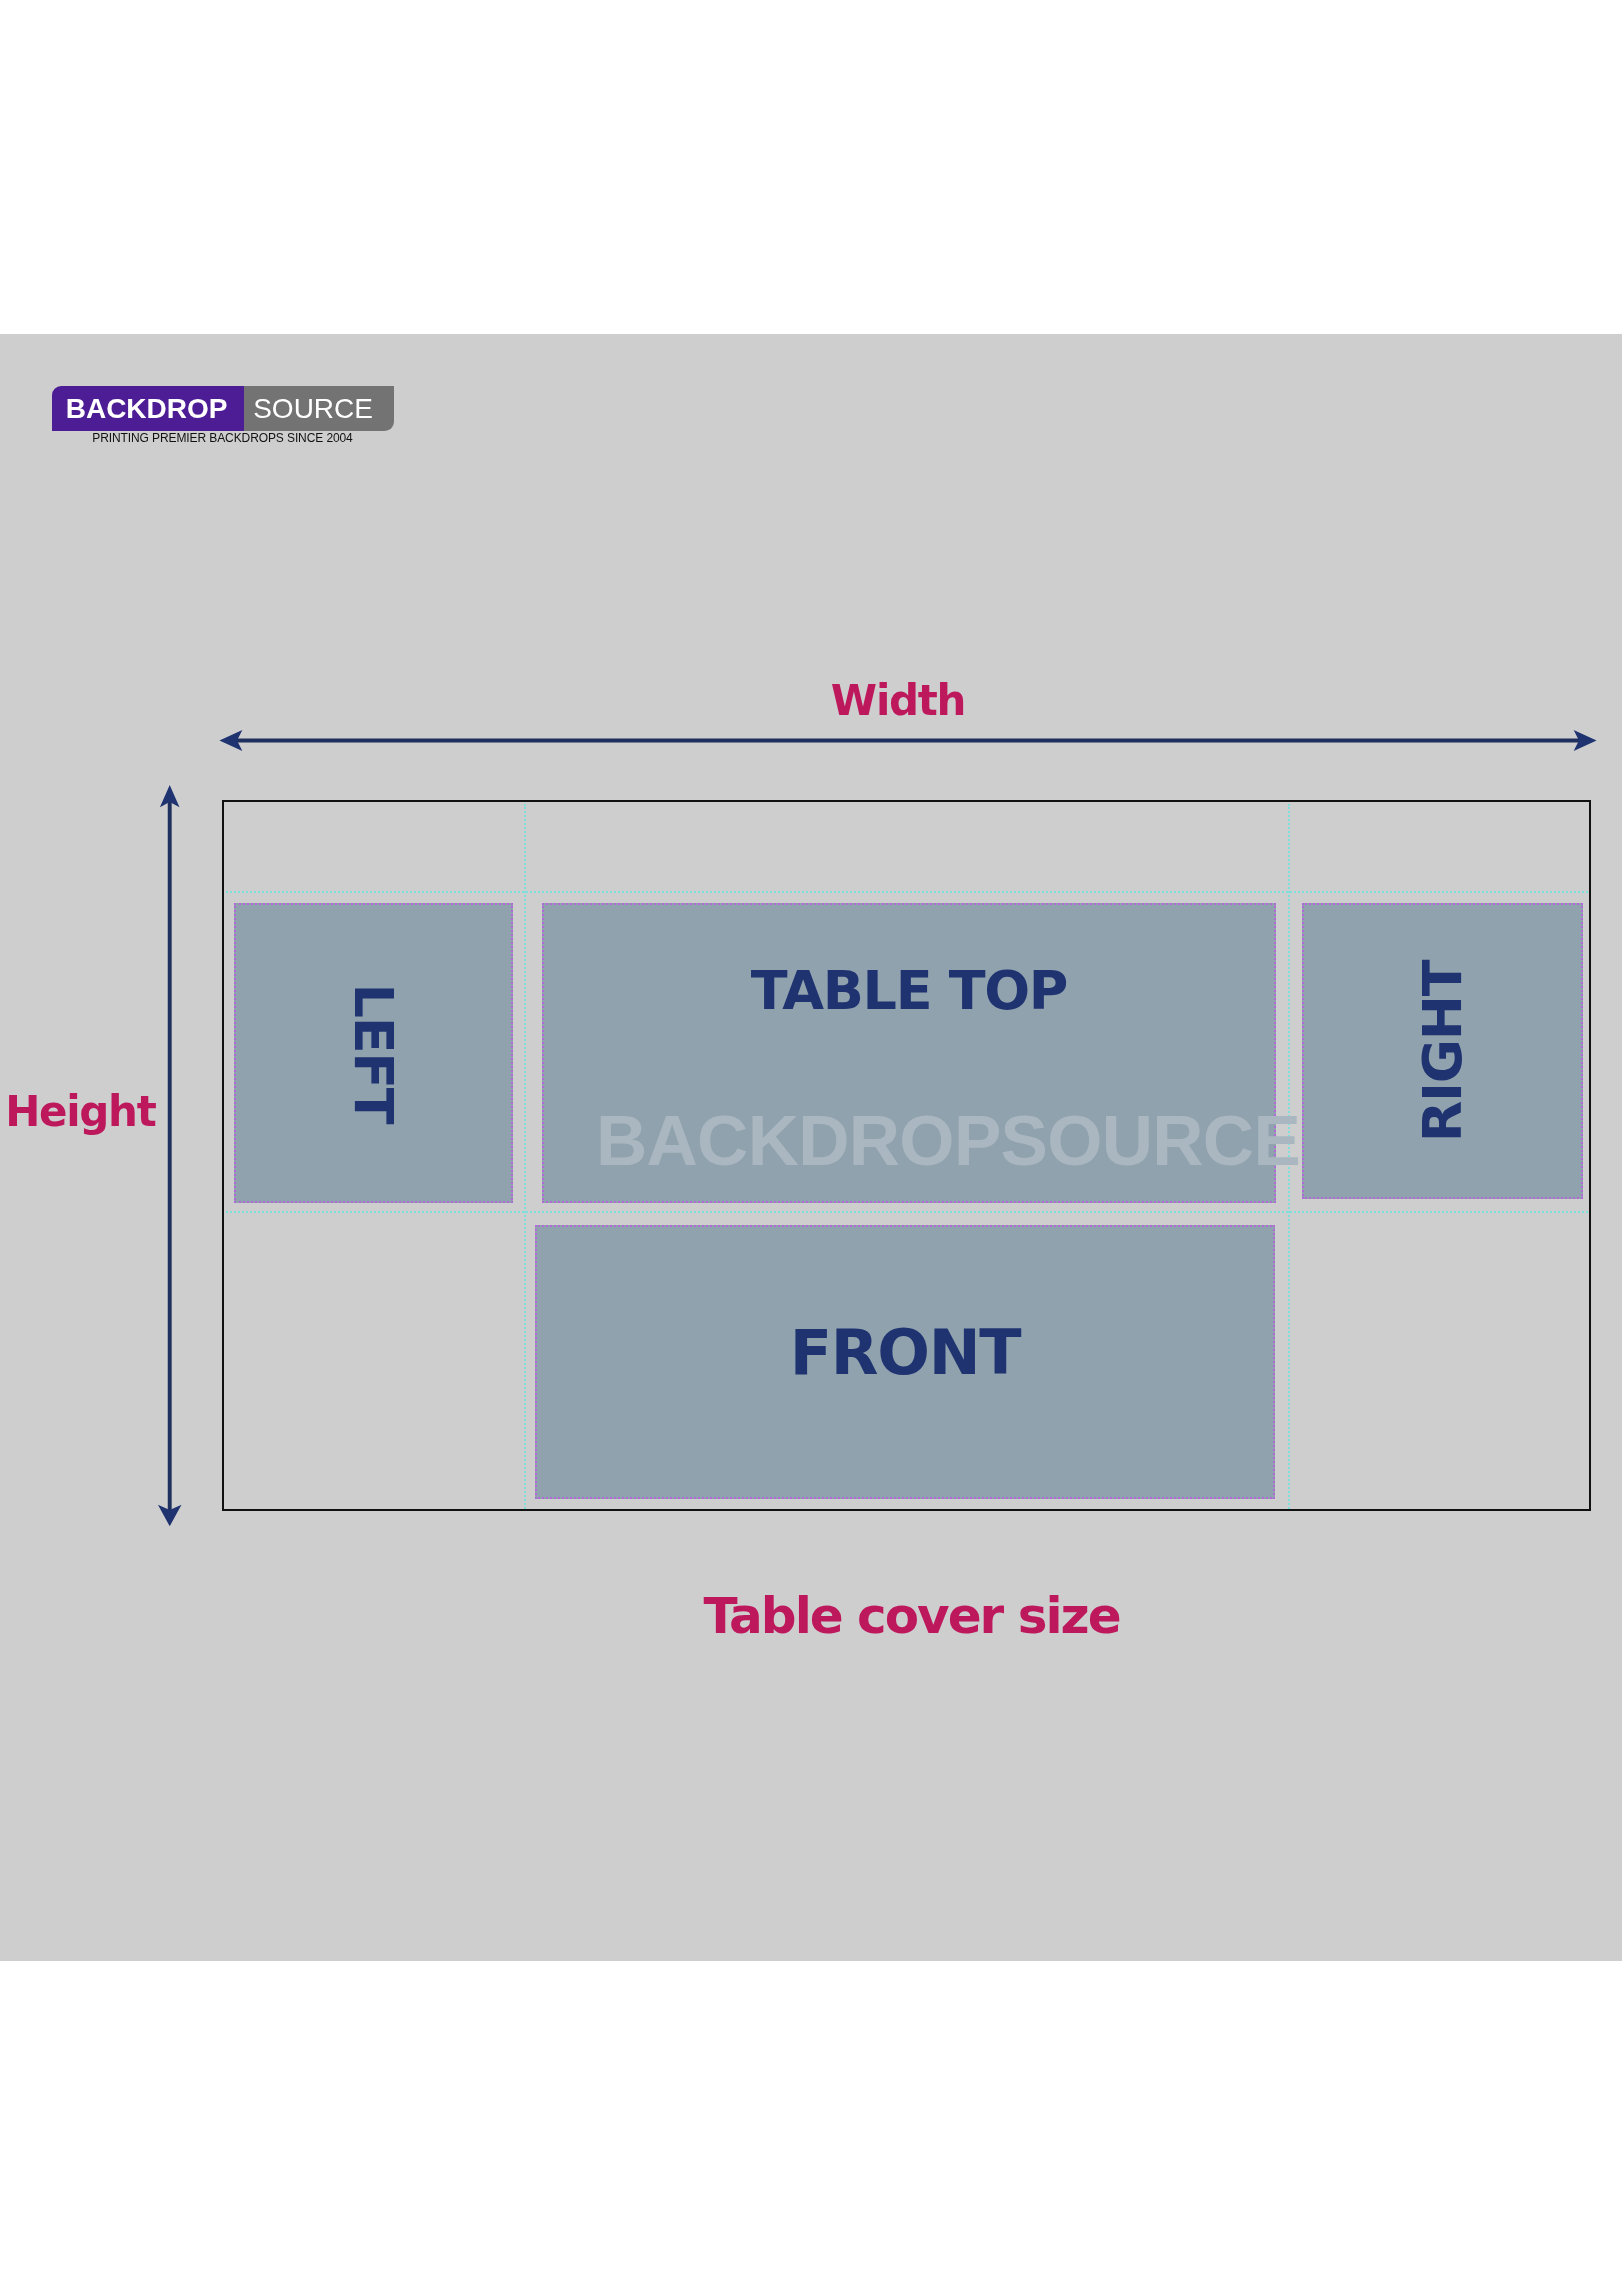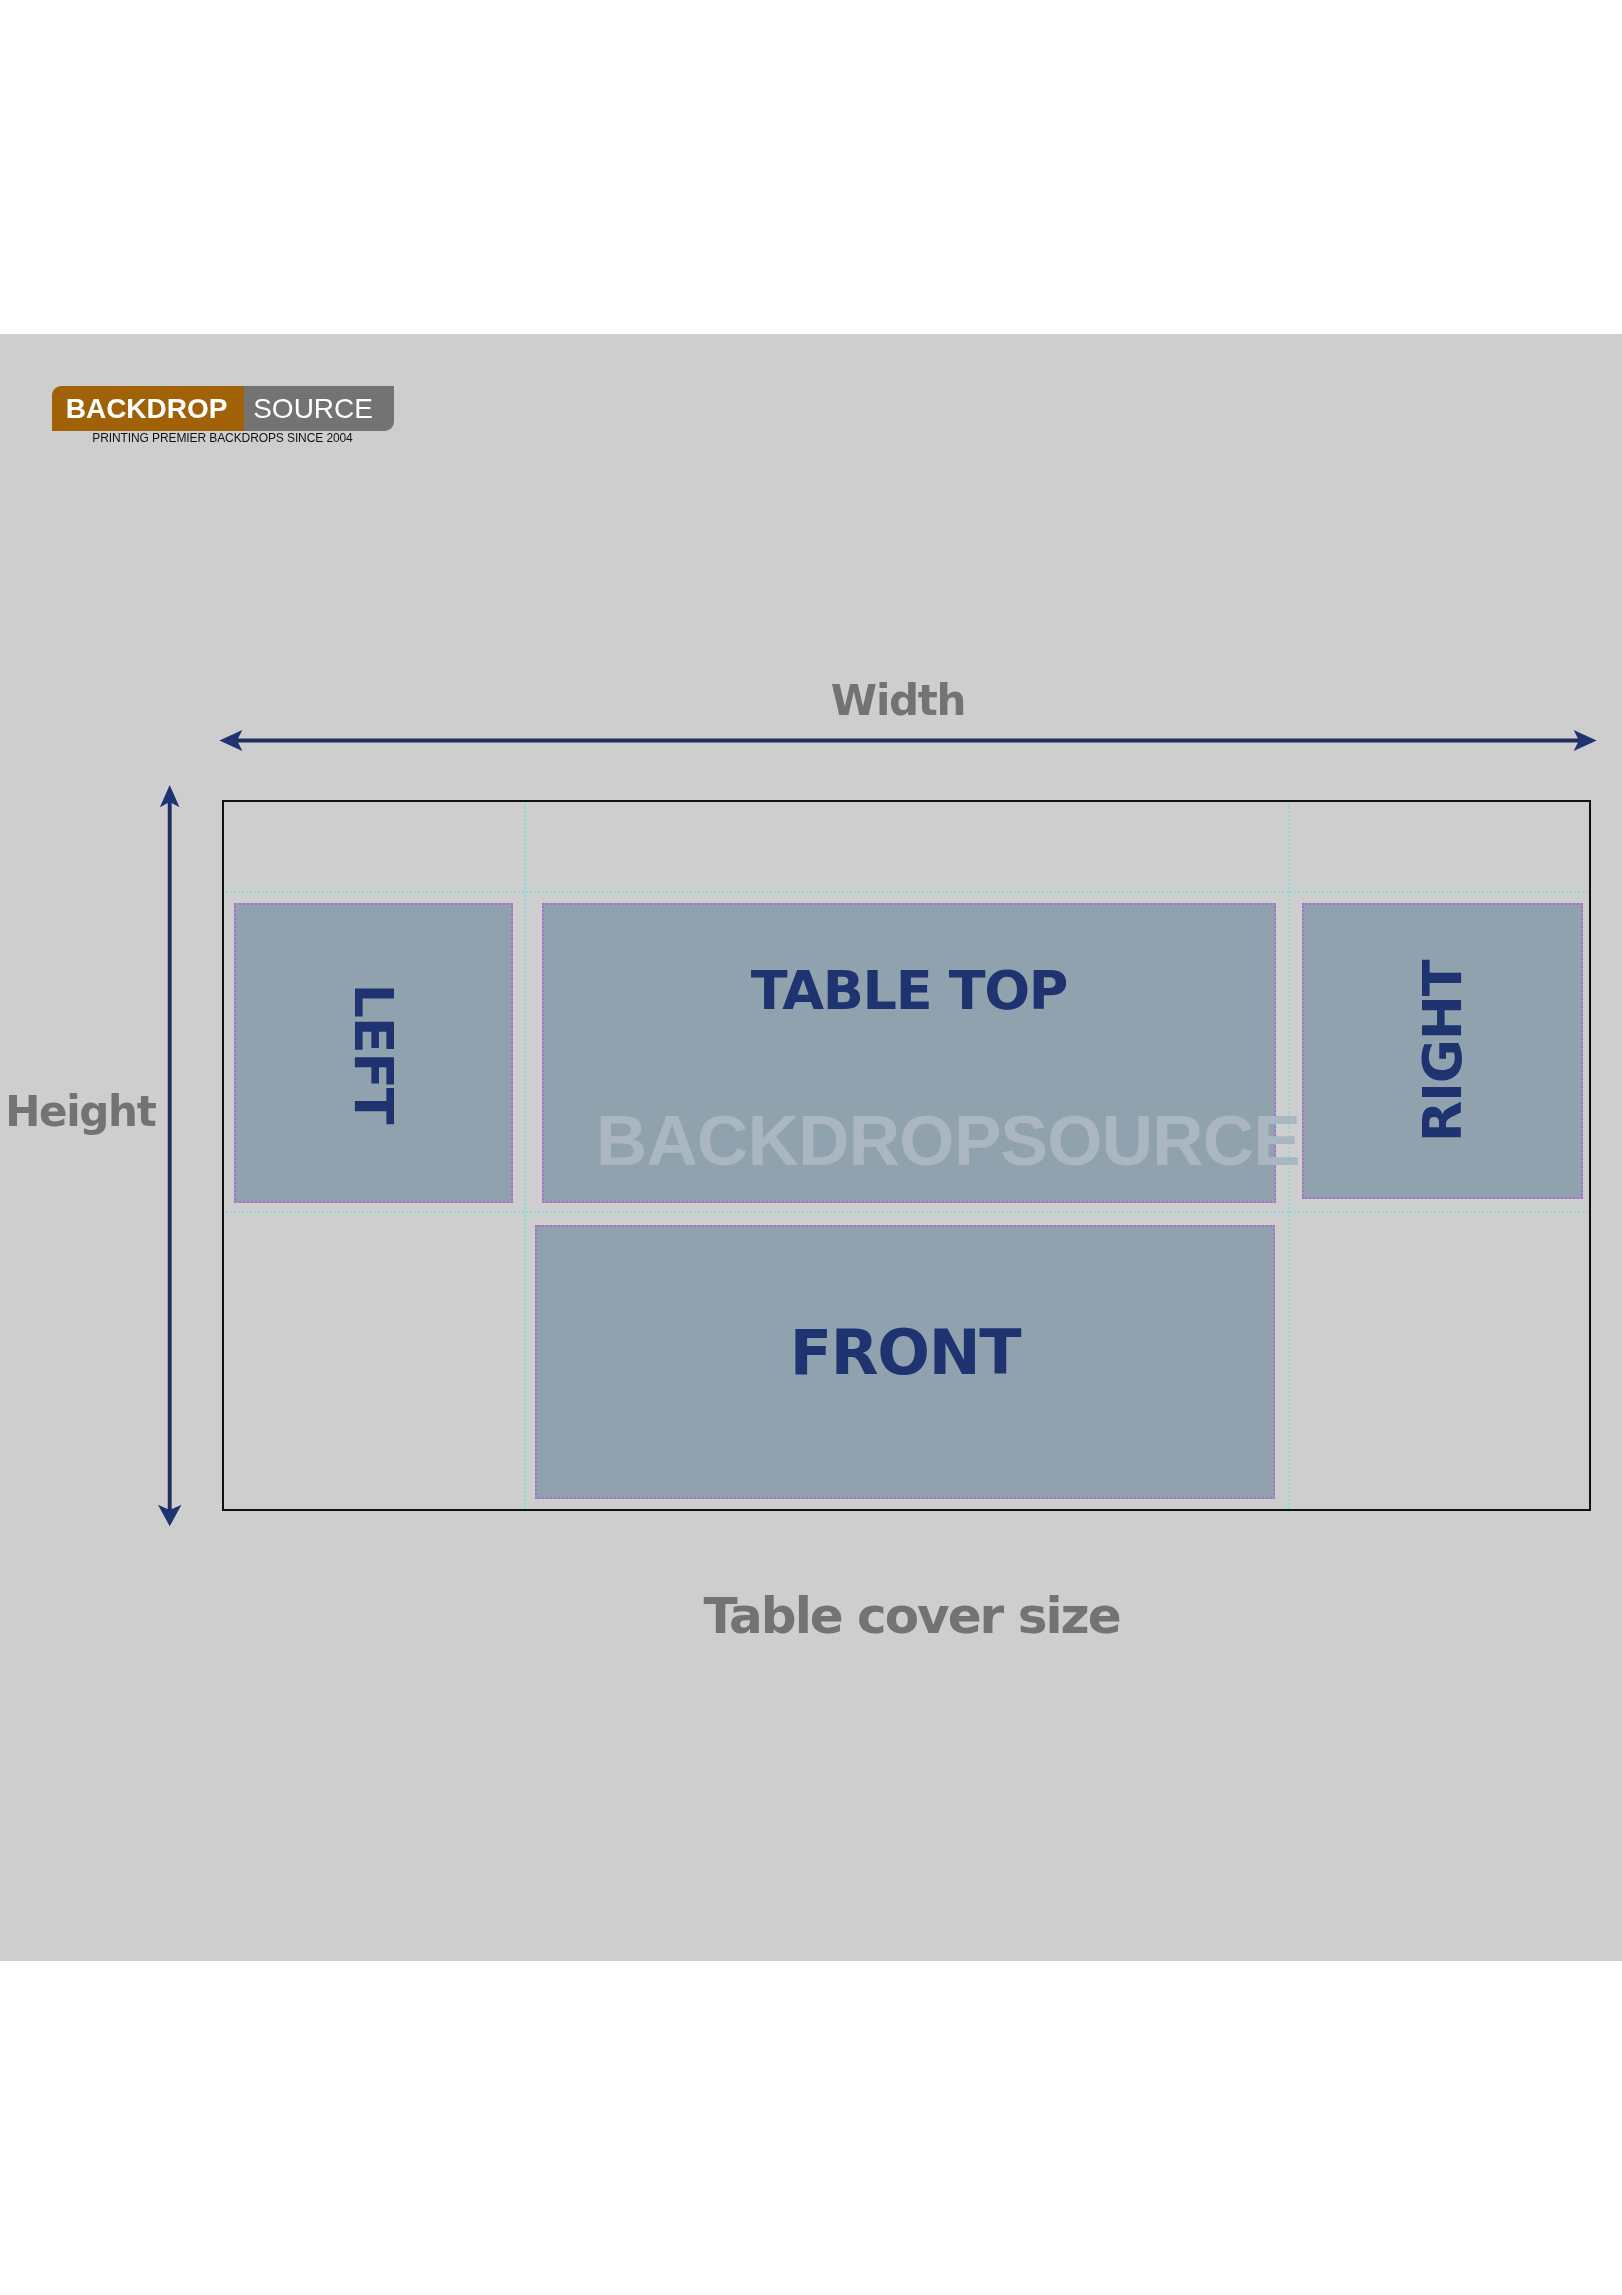--- a/index.html
+++ b/index.html
@@ -3,32 +3,32 @@
   <meta charset="utf-8">
   <style>
     html, body { margin:0; padding:0; }
     body { width:1623px; height:2295px; background:#ffffff; position:relative; overflow:hidden;
            font-family:"DejaVu Sans", sans-serif; }
     .band { position:absolute; left:0; top:334px; width:1623px; height:1627px; background:#cecece; }
 
     
     .logo-box { position:absolute; left:52px; top:386px; width:342px; height:45px;
                 border-radius:9.2px 0 9.2px 0; overflow:hidden; display:flex; }
-    .logo-left { width:192px; height:100%; background:#a16207; color:#fff;
+    .logo-left { width:192px; height:100%; background:#4c1d95; color:#fff;
                  font-family:"Liberation Sans", sans-serif; font-weight:bold; font-size:28px;
                  line-height:45px; padding-left:13.7px; box-sizing:border-box; letter-spacing:0px; }
     .logo-right { flex:1; height:100%; background:#737373; color:#fff;
                   font-family:"Liberation Sans", sans-serif; font-weight:normal; font-size:28px;
                   line-height:45px; padding-left:9.2px; box-sizing:border-box; }
     .logo-tag { position:absolute; left:65px; top:431px; width:315px; text-align:center;
                 font-family:"Liberation Sans", sans-serif; font-size:12px; color:#111;
                 white-space:nowrap; letter-spacing:-0.1px; }
 
     
-    .navy { color:#737373; }
+    .navy { color:#be185d; }
     .label-width { position:absolute; left:767px; top:675px; width:262px; text-align:center;
                    font-family:"DejaVu Sans", sans-serif; font-weight:bold; font-size:42px; line-height:52px; letter-spacing:-1.3px; }
     .label-height { position:absolute; left:5.2px; top:1086px; width:157px; text-align:left;
                     font-family:"DejaVu Sans", sans-serif; font-weight:bold; font-size:42px; line-height:52px; letter-spacing:-1.3px; }
     .label-caption { position:absolute; left:681px; top:1580px; width:461px; text-align:center;
                      font-family:"DejaVu Sans", sans-serif; font-weight:bold; font-size:50px; line-height:72px; letter-spacing:-2px; }
 
     
     svg.arrows { position:absolute; left:0; top:0; width:1623px; height:2295px; pointer-events:none; }
 

